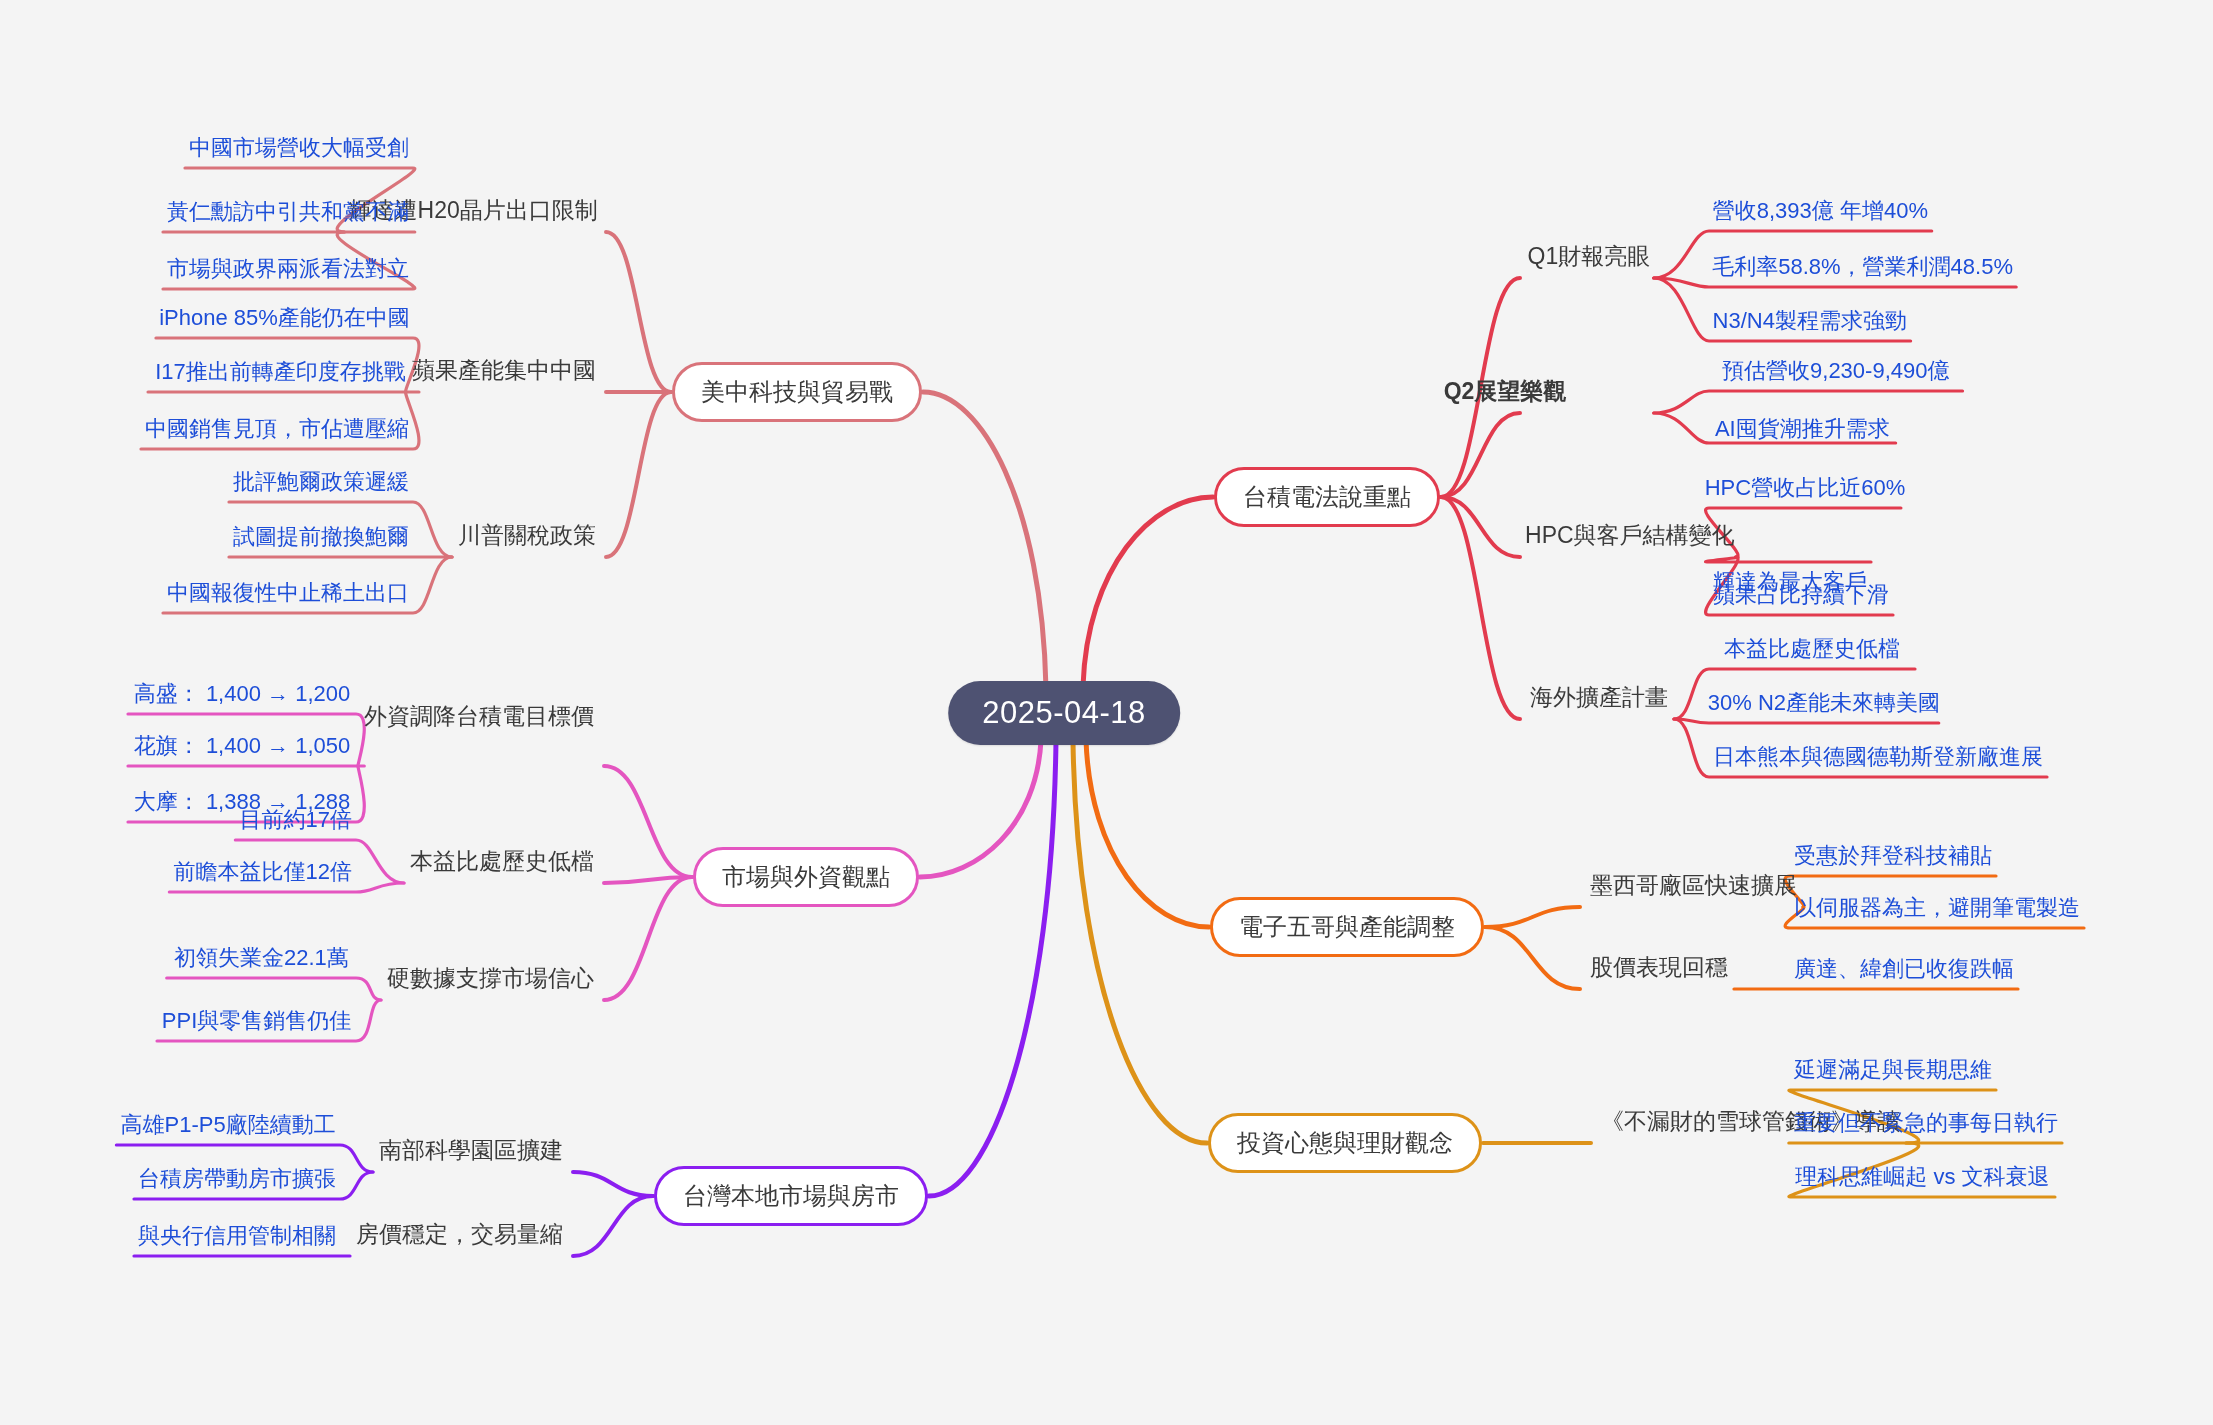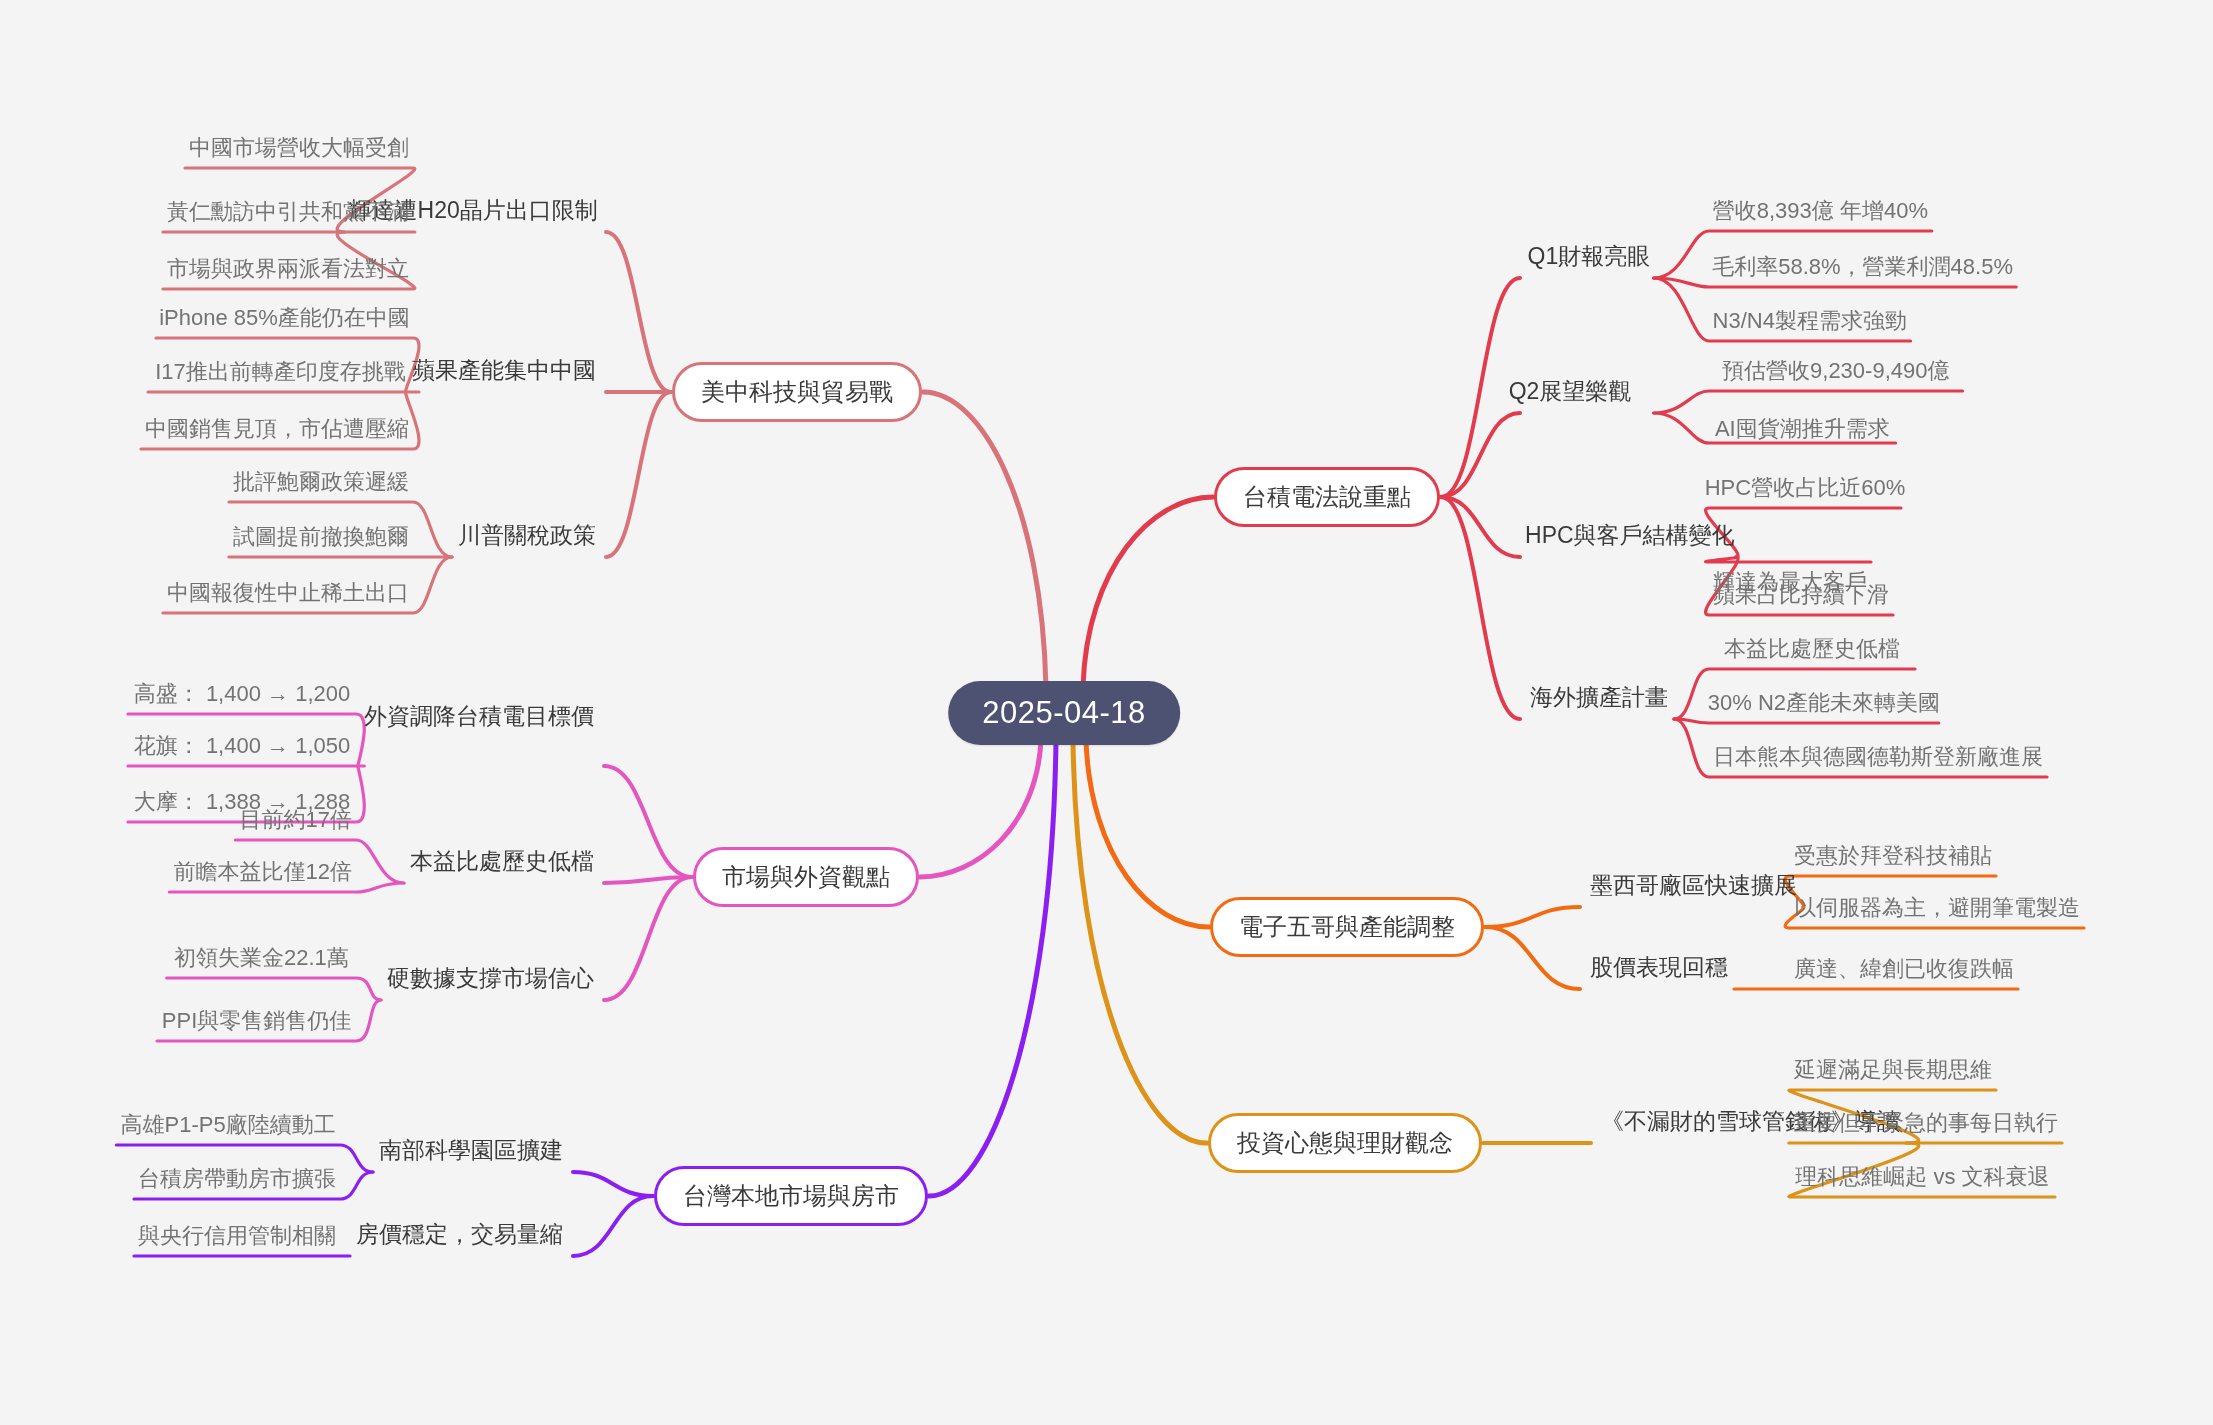--- a/index.html
+++ b/index.html
@@ -15,21 +15,21 @@
   .root{
     background:#4e5272;color:#ffffff;border-radius:32px;
     padding:14px 34px;font-size:31px;letter-spacing:.5px;
     box-shadow:0 1px 2px rgba(0,0,0,.10);
   }
   .branch{
     background:#ffffff;border-radius:30px;padding:11px 26px;
     font-size:24px;color:#3a3a3a;border:3px solid #cccccc;
   }
   .sub{font-size:23px;color:#3a3a3a;padding:2px 4px;}
-  .leaf{font-size:22px;color:#737373;padding:2px 4px;}
+  .leaf{font-size:22px;color:#1d4ed8;padding:2px 4px;}
 </style>
 </head>
 <body>
 
 <div id="stage">
   <svg id="links">
       <path d="M 1046 688 C 1042 504.48, 982.04 392, 923 392" fill="none" stroke="#d9737a" stroke-width="5" stroke-linecap="round"></path>
       <path d="M 671 392 C 638.5 392, 638.5 232, 606 232" fill="none" stroke="#d9737a" stroke-width="4" stroke-linecap="round"></path>
       <path d="M 344.36 232 C 306.608 232, 431 168, 413 168 L 185 168" fill="none" stroke="#d9737a" stroke-width="3.2" stroke-linecap="round"></path>
       <path d="M 344.36 232 C 306.608 232, 431 232, 413 232 L 163 232" fill="none" stroke="#d9737a" stroke-width="3.2" stroke-linecap="round"></path>
@@ -100,21 +100,21 @@
       <div class="node leaf" style="left: 277px; top: 429px;">中國銷售見頂，市佔遭壓縮</div>
       <div class="node sub" style="left: 527px; top: 535px;">川普關稅政策</div>
       <div class="node leaf" style="left: 321px; top: 482px;">批評鮑爾政策遲緩</div>
       <div class="node leaf" style="left: 321px; top: 537px;">試圖提前撤換鮑爾</div>
       <div class="node leaf" style="left: 288px; top: 593px;">中國報復性中止稀土出口</div>
       <div class="node branch" style="left: 1327px; top: 497px; border-color: rgb(226, 59, 78);">台積電法說重點</div>
       <div class="node sub" style="left: 1588.88px; top: 256px;">Q1財報亮眼</div>
       <div class="node leaf" style="left: 1820.36px; top: 211px;">營收8,393億 年增40%</div>
       <div class="node leaf" style="left: 1862.6px; top: 267px;">毛利率58.8%，營業利潤48.5%</div>
       <div class="node leaf" style="left: 1809.8px; top: 321px;">N3/N4製程需求強勁</div>
-      <div class="node sub" style="left: 1570px; top: 391px;">Q2展望樂觀</div>
+      <div class="node sub" style="left: 1505px; top: 391px; font-weight: bold;">Q2展望樂觀</div>
       <div class="node leaf" style="left: 1835.76px; top: 371px;">預估營收9,230-9,490億</div>
       <div class="node leaf" style="left: 1802.32px; top: 423px; margin-top: 6px;">AI囤貨潮推升需求</div>
       <div class="node sub" style="left: 1629.82px; top: 535px;">HPC與客戶結構變化</div>
       <div class="node leaf" style="left: 1804.96px; top: 488px;">HPC營收占比近60%</div>
       <div class="node leaf" style="left: 1790px; top: 542px; margin-top: 40px;">輝達為最大客戶</div>
       <div class="node leaf" style="left: 1801px; top: 595px;">蘋果占比持續下滑</div>
       <div class="node sub" style="left: 1599px; top: 697px;">海外擴產計畫</div>
       <div class="node leaf" style="left: 1812px; top: 649px;">本益比處歷史低檔</div>
       <div class="node leaf" style="left: 1823.88px; top: 703px;">30% N2產能未來轉美國</div>
       <div class="node leaf" style="left: 1878px; top: 757px;">日本熊本與德國德勒斯登新廠進展</div>

